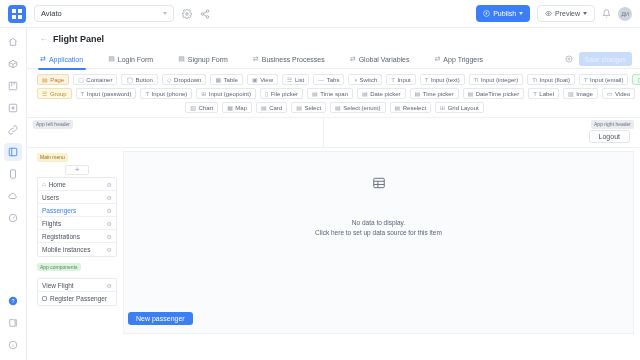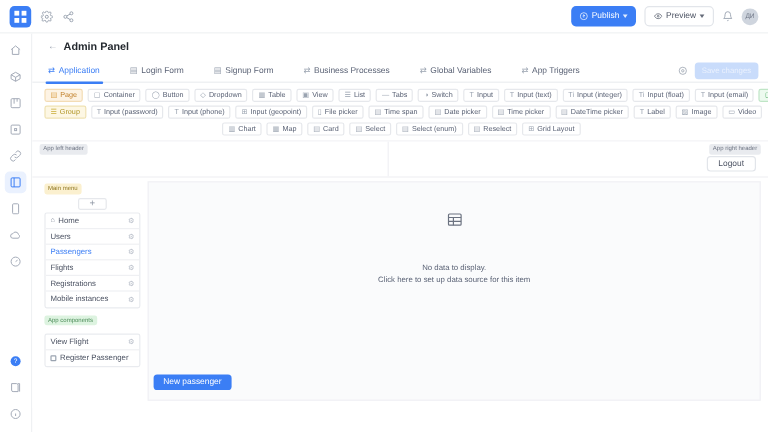--- a/index.html
+++ b/index.html
@@ -178,20 +178,24 @@
 </head>
 <body>
 
 <div class="app">
 
   <div class="topbar">
     <div class="grid-btn">
         <i></i>
       </div>
 
+    <div class="appselect">
+      <span>Aviato</span>
+      <span class="caret"></span>
+    </div>
 
     <span class="ico">
       <svg width="10" height="10" viewBox="0 0 24 24" fill="none" stroke="currentColor" stroke-width="2">
         <circle cx="12" cy="12" r="3"></circle>
         <path d="M19.4 15a1.6 1.6 0 00.3 1.8l.1.1a2 2 0 11-2.8 2.8l-.1-.1a1.6 1.6 0 00-1.8-.3 1.6 1.6 0 00-1 1.5V21a2 2 0 11-4 0v-.1A1.6 1.6 0 008 19.4a1.6 1.6 0 00-1.8.3l-.1.1a2 2 0 11-2.8-2.8l.1-.1a1.6 1.6 0 00.3-1.8 1.6 1.6 0 00-1.5-1H2a2 2 0 110-4h.1A1.6 1.6 0 004.6 8a1.6 1.6 0 00-.3-1.8l-.1-.1a2 2 0 112.8-2.8l.1.1a1.6 1.6 0 001.8.3H9a1.6 1.6 0 001-1.5V2a2 2 0 114 0v.1a1.6 1.6 0 001 1.5 1.6 1.6 0 001.8-.3l.1-.1a2 2 0 112.8 2.8l-.1.1a1.6 1.6 0 00-.3 1.8V9a1.6 1.6 0 001.5 1H22a2 2 0 110 4h-.1a1.6 1.6 0 00-1.5 1z"></path>
       </svg>
     </span>
 
     <span class="ico">
       <svg width="10" height="10" viewBox="0 0 24 24" fill="none" stroke="currentColor" stroke-width="2">
@@ -307,21 +311,21 @@
           <circle cx="12" cy="12" r="9"></circle>
           <path d="M12 11v5M12 8h.01"></path>
         </svg>
     </div>
   </div>
 
   <div class="content">
 
     <div class="page-head">
       <span class="back-arrow">←</span>
-      <span class="page-title">Admin Panel</span>
+      <span class="page-title">Flight Panel</span>
     </div>
 
     <div class="tabs" id="tabbar">
       <div class="tab active">
           <span class="tico">⇄</span>
           <span>Application</span>
         </div>
         <div class="tab">
           <span class="tico">▤</span>
           <span>Login Form</span>

